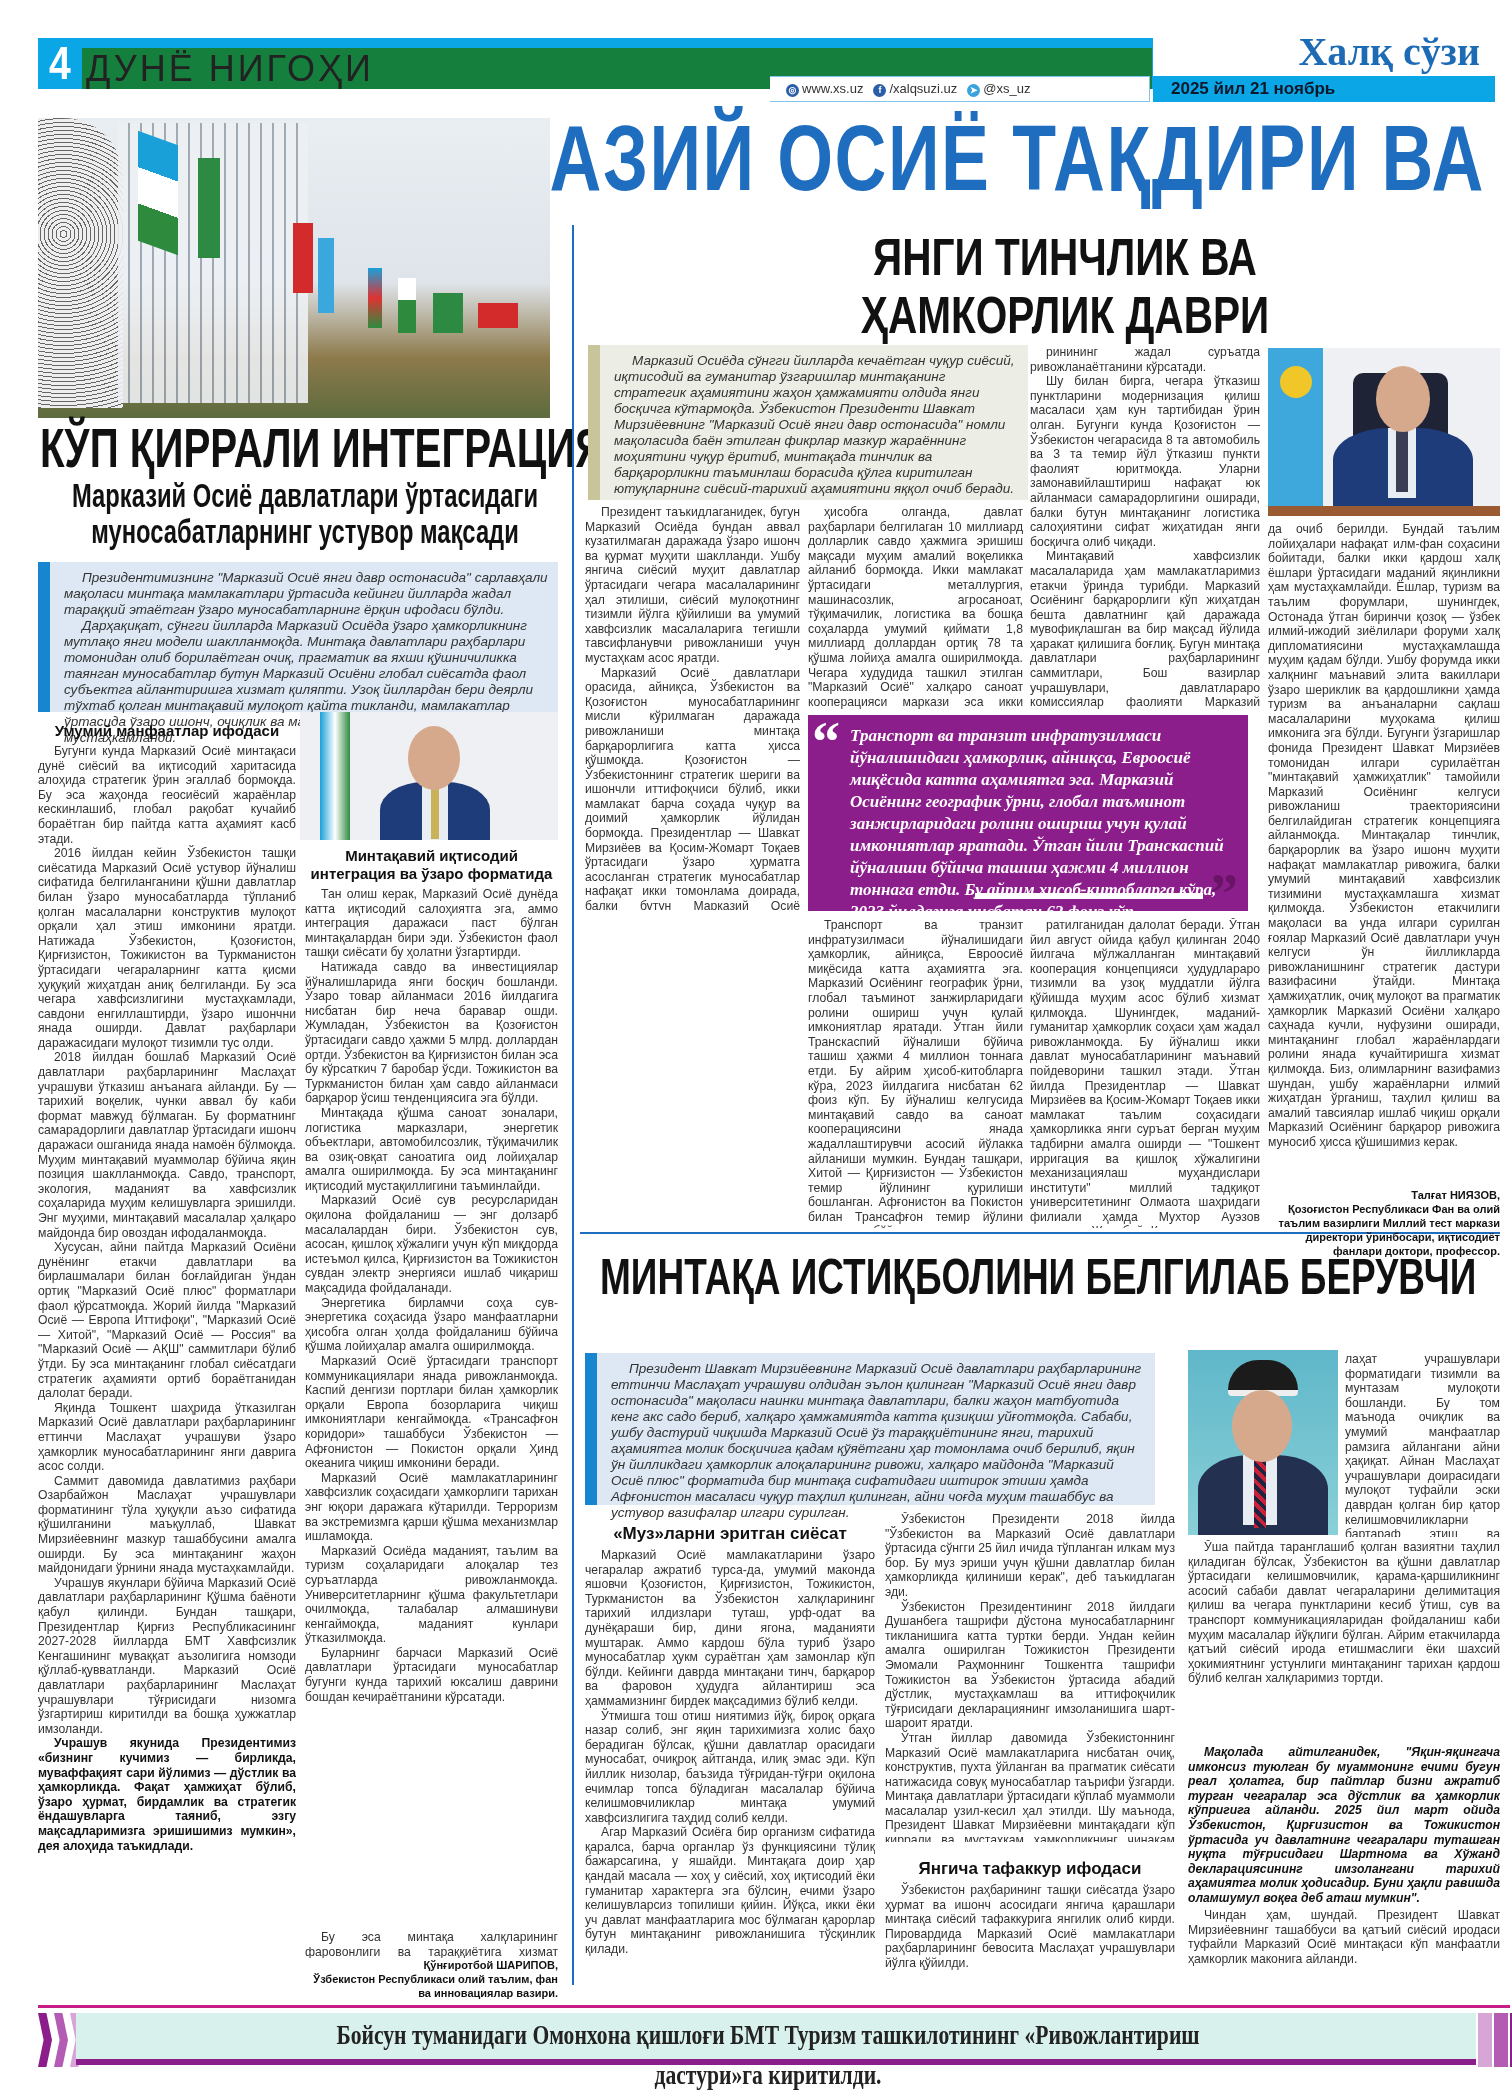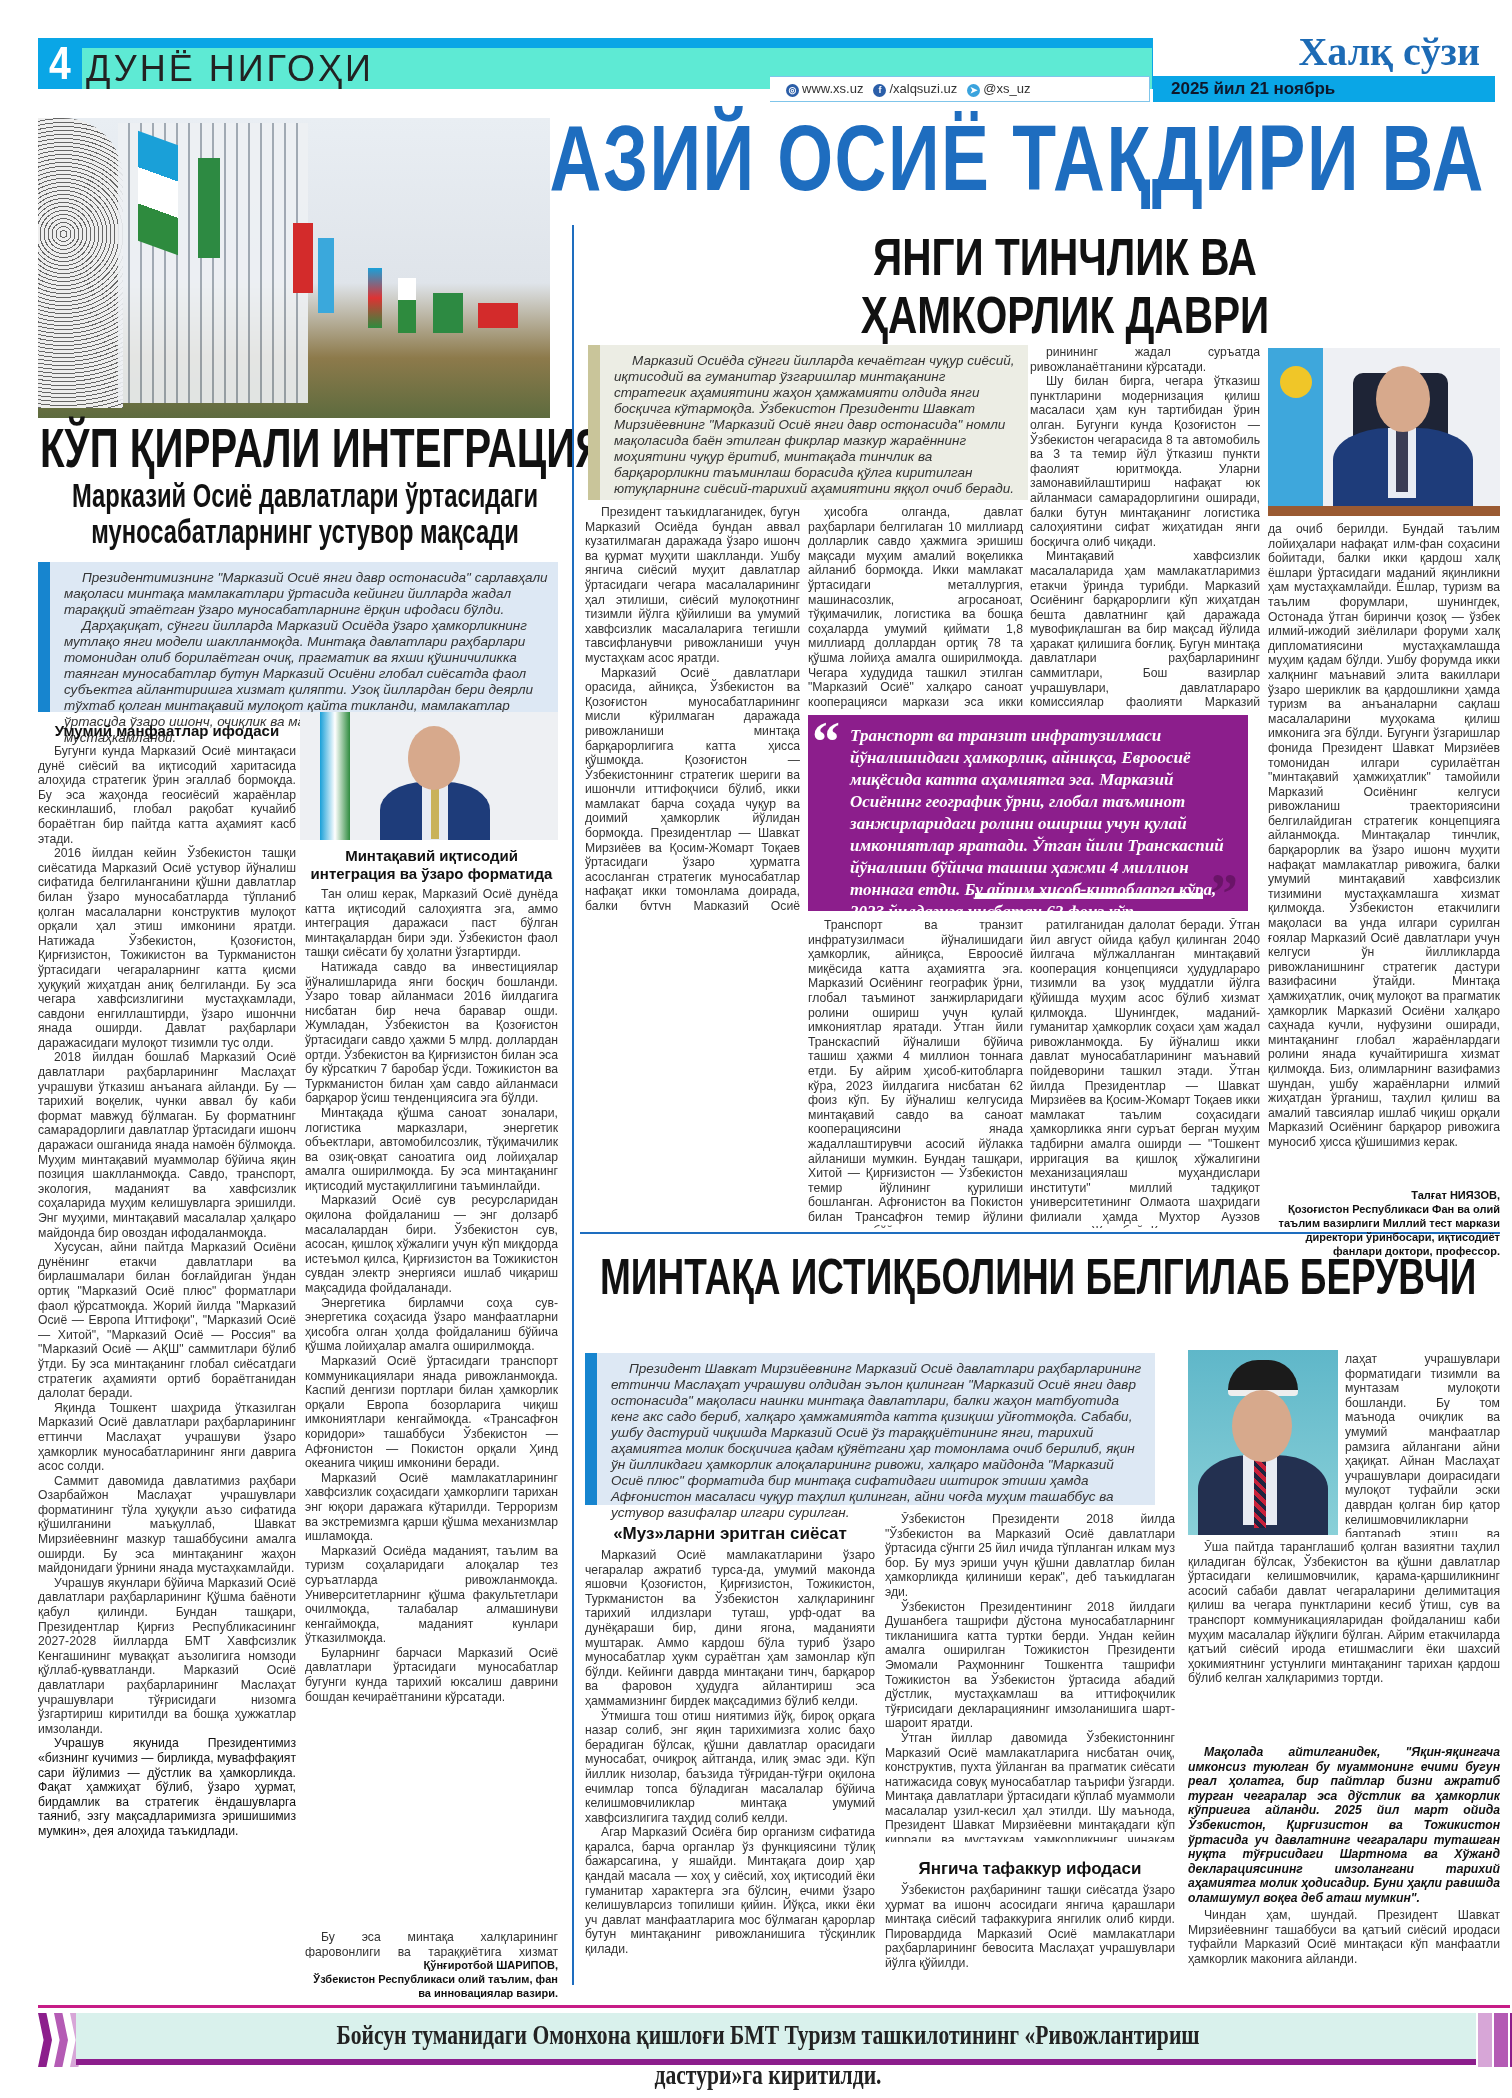--- a/index.html
+++ b/index.html
@@ -2,21 +2,21 @@
 <html><head>
 <meta charset="utf-8">
 <style>
 *{box-sizing:border-box;margin:0;padding:0}
 html,body{width:1512px;height:2098px;background:#fff;overflow:hidden}
 body{position:relative;font-family:"Liberation Sans",sans-serif;color:#222}
 .abs{position:absolute}
 
 #pagebar{left:38px;top:38px;width:1115px;height:51px;background:#0aa6e6}
 #pagenum{left:38px;top:38px;width:44px;height:51px;color:#fff;font-family:"Liberation Sans",sans-serif;font-weight:bold;font-size:46px;line-height:51px;text-align:center;transform:scaleX(.85)}
-#section{left:82px;top:48px;width:1070px;height:41px;background:#5eead4;font-size:36px;line-height:41px;padding-left:4px;letter-spacing:3px;font-weight:300;color:#222}
+#section{left:82px;top:48px;width:1070px;height:41px;background:#15803d;font-size:36px;line-height:41px;padding-left:4px;letter-spacing:3px;font-weight:300;color:#222}
 #social{left:770px;top:76px;width:380px;height:26px;border:1px solid #7fc5ea;border-left:0;background:#fff;display:flex;align-items:center;gap:10px;padding-left:16px;font-size:13px;color:#333}
 .sico{display:inline-block;width:13px;height:13px;border-radius:50%;background:#2b5ea8;color:#fff;font-size:9px;line-height:13px;text-align:center;font-weight:bold;margin-right:3px}
 #logo{left:1160px;top:28px;width:320px;text-align:right;font-family:"Liberation Serif",serif;font-weight:bold;font-size:40px;color:#1d6bb5}
 #datebar{left:1153px;top:76px;width:342px;height:26px;background:#0aa6e6;color:#0f172a;font-weight:bold;font-size:17px;line-height:26px;padding-left:18px}
 
 #maintitle{left:340px;top:112px;width:1160px;font-family:"Liberation Sans",sans-serif;font-weight:bold;font-size:92px;line-height:92px;color:#1e6dbf;letter-spacing:2px;transform:scaleX(.78);transform-origin:left top;white-space:nowrap}
 
 .photo{overflow:hidden}
 #ph-flags{left:38px;top:118px;width:512px;height:300px;background:linear-gradient(180deg,#e9eef3 0%,#dfe4ea 55%,#8d7a4b 80%,#5d6b3e 100%)}
 #ph-flags .bldg{position:absolute;left:80px;top:5px;width:190px;height:280px;background:repeating-linear-gradient(90deg,#eef1f4 0 10px,#9aa3ad 10px 12px),#e5e8ec;opacity:.9}
@@ -106,21 +106,21 @@
 
 <div class="abs col" style="left:38px;top:718px;width:258px;height:1270px">
   <div class="sub" style="font-size:15px;line-height:18px">Умумий манфаатлар ифодаси</div>
   <p>Бугунги кунда Марказий Осиё минтақаси дунё сиёсий ва иқтисодий харитасида алоҳида стратегик ўрин эгаллаб бормоқда. Бу эса жаҳонда геосиёсий жараёнлар кескинлашиб, глобал рақобат кучайиб бораётган бир пайтда катта аҳамият касб этади.</p>
   <p>2016 йилдан кейин Ўзбекистон ташқи сиёсатида Марказий Осиё устувор йўналиш сифатида белгиланганини қўшни давлатлар билан ўзаро муносабатларда тўпланиб қолган масалаларни конструктив мулоқот орқали ҳал этиш имконини яратди. Натижада Ўзбекистон, Қозоғистон, Қирғизистон, Тожикистон ва Туркманистон ўртасидаги чегараларнинг катта қисми ҳуқуқий жиҳатдан аниқ белгиланди. Бу эса чегара хавфсизлигини мустаҳкамлади, савдони енгиллаштирди, ўзаро ишончни янада оширди. Давлат раҳбарлари даражасидаги мулоқот тизимли тус олди.</p>
   <p>2018 йилдан бошлаб Марказий Осиё давлатлари раҳбарларининг Маслаҳат учрашуви ўтказиш анъанага айланди. Бу — тарихий воқелик, чунки аввал бу каби формат мавжуд бўлмаган. Бу форматнинг самарадорлиги давлатлар ўртасидаги ишонч даражаси ошганида янада намоён бўлмоқда. Муҳим минтақавий муаммолар бўйича яқин позиция шаклланмоқда. Савдо, транспорт, экология, маданият ва хавфсизлик соҳаларида муҳим келишувларга эришилди. Энг муҳими, минтақавий масалалар ҳалқаро майдонда бир овоздан ифодаланмоқда.</p>
   <p>Хусусан, айни пайтда Марказий Осиёни дунёнинг етакчи давлатлари ва бирлашмалари билан боғлайдиган ўндан ортиқ "Марказий Осиё плюс" форматлари фаол қўрсатмоқда. Жорий йилда "Марказий Осиё — Европа Иттифоқи", "Марказий Осиё — Хитой", "Марказий Осиё — Россия" ва "Марказий Осиё — АҚШ" саммитлари бўлиб ўтди. Бу эса минтақанинг глобал сиёсатдаги стратегик аҳамияти ортиб бораётганидан далолат беради.</p>
   <p>Яқинда Тошкент шаҳрида ўтказилган Марказий Осиё давлатлари раҳбарларининг еттинчи Маслаҳат учрашуви ўзаро ҳамкорлик муносабатларининг янги даврига асос солди.</p>
   <p>Саммит давомида давлатимиз раҳбари Озарбайжон Маслаҳат учрашувлари форматининг тўла ҳуқуқли аъзо сифатида қўшилганини маъқуллаб, Шавкат Мирзиёевнинг мазкур ташаббусини амалга оширди. Бу эса минтақанинг жаҳон майдонидаги ўрнини янада мустаҳкамлайди.</p>
   <p>Учрашув якунлари бўйича Марказий Осиё давлатлари раҳбарларининг Қўшма баёноти қабул қилинди. Бундан ташқари, Президентлар Қирғиз Республикасининг 2027-2028 йилларда БМТ Хавфсизлик Кенгашининг муваққат аъзолигига номзоди қўллаб-қувватланди. Марказий Осиё давлатлари раҳбарларининг Маслаҳат учрашувлари тўғрисидаги низомга ўзгартириш киритилди ва бошқа ҳужжатлар имзоланди.</p>
-  <p style="font-weight:normal;color:#111">Учрашув якунида Президентимиз «бизнинг кучимиз — бирликда, муваффақият сари йўлимиз — дўстлик ва ҳамкорликда. Фақат ҳамжиҳат бўлиб, ўзаро ҳурмат, бирдамлик ва стратегик ёндашувларга таяниб, эзгу мақсадларимизга эришишимиз мумкин», дея алоҳида таъкидлади.</p>
+  <p style="font-weight:bold;color:#111">Учрашув якунида Президентимиз «бизнинг кучимиз — бирликда, муваффақият сари йўлимиз — дўстлик ва ҳамкорликда. Фақат ҳамжиҳат бўлиб, ўзаро ҳурмат, бирдамлик ва стратегик ёндашувларга таяниб, эзгу мақсадларимизга эришишимиз мумкин», дея алоҳида таъкидлади.</p>
 </div>
 
 <div class="abs col" style="left:305px;top:843px;width:253px;height:1085px">
   <div class="sub" style="font-size:15px;line-height:18px">Минтақавий иқтисодий интеграция ва ўзаро форматида</div>
   <p>Тан олиш керак, Марказий Осиё дунёда катта иқтисодий салоҳиятга эга, аммо интеграция даражаси паст бўлган минтақалардан бири эди. Ўзбекистон фаол ташқи сиёсати бу ҳолатни ўзгартирди.</p>
   <p>Натижада савдо ва инвестициялар йўналишларида янги босқич бошланди. Ўзаро товар айланмаси 2016 йилдагига нисбатан бир неча баравар ошди. Жумладан, Ўзбекистон ва Қозоғистон ўртасидаги савдо ҳажми 5 млрд. доллардан ортди. Ўзбекистон ва Қирғизистон билан эса бу кўрсаткич 7 баробар ўсди. Тожикистон ва Туркманистон билан ҳам савдо айланмаси барқарор ўсиш тенденциясига эга бўлди.</p>
   <p>Минтақада қўшма саноат зоналари, логистика марказлари, энергетик объектлари, автомобилсозлик, тўқимачилик ва озиқ-овқат саноатига оид лойиҳалар амалга оширилмоқда. Бу эса минтақанинг иқтисодий мустақиллигини таъминлайди.</p>
   <p>Марказий Осиё сув ресурсларидан оқилона фойдаланиш — энг долзарб масалалардан бири. Ўзбекистон сув, асосан, қишлоқ хўжалиги учун кўп миқдорда истеъмол қилса, Қирғизистон ва Тожикистон сувдан электр энергияси ишлаб чиқариш мақсадида фойдаланади.</p>
   <p>Энергетика бирламчи соҳа сув-энергетика соҳасида ўзаро манфаатларни ҳисобга олган ҳолда фойдаланиш бўйича қўшма лойиҳалар амалга оширилмоқда.</p>
   <p>Марказий Осиё ўртасидаги транспорт коммуникациялари янада ривожланмоқда. Каспий денгизи портлари билан ҳамкорлик орқали Европа бозорларига чиқиш имкониятлари кенгаймоқда. «Трансафғон коридори» ташаббуси Ўзбекистон — Афғонистон — Покистон орқали Ҳинд океанига чиқиш имконини беради.</p>

